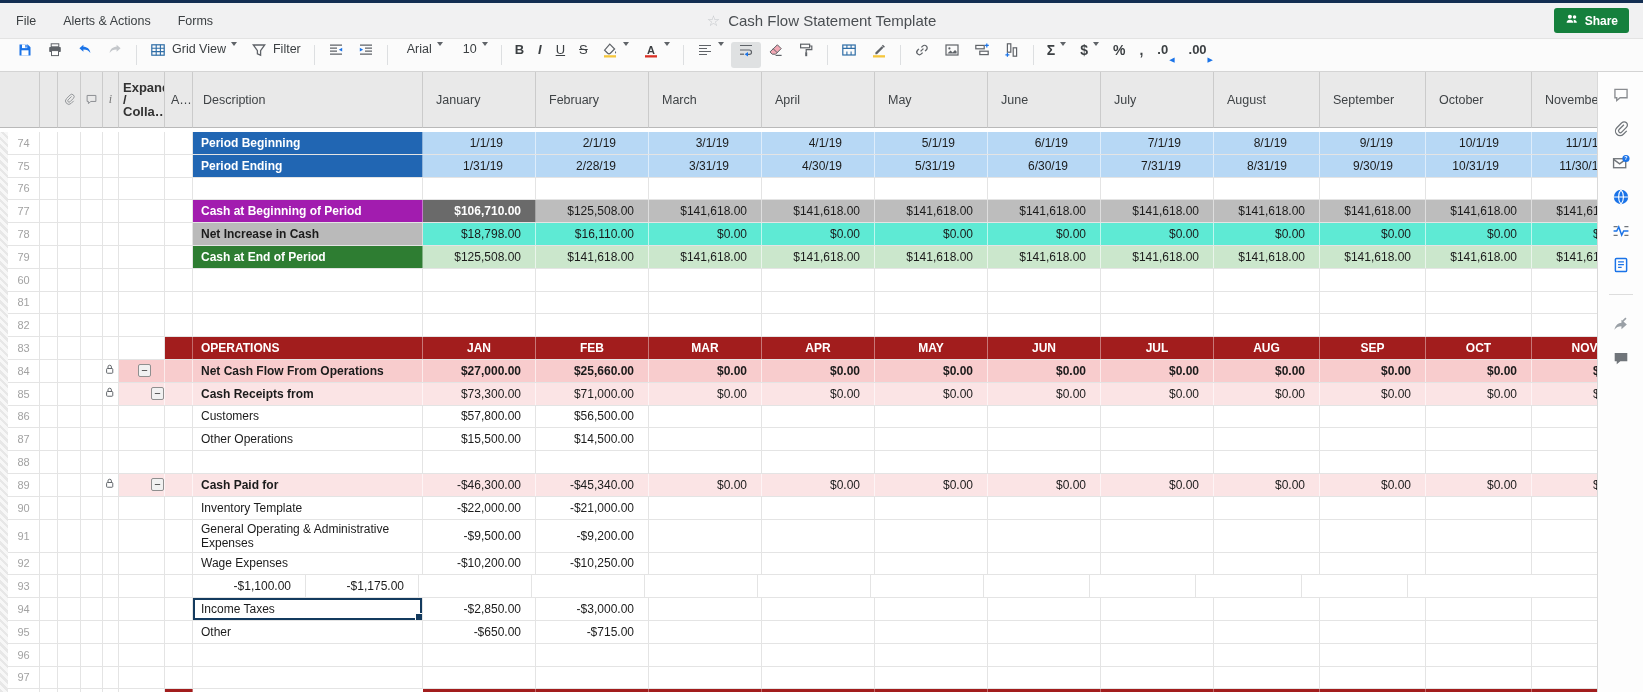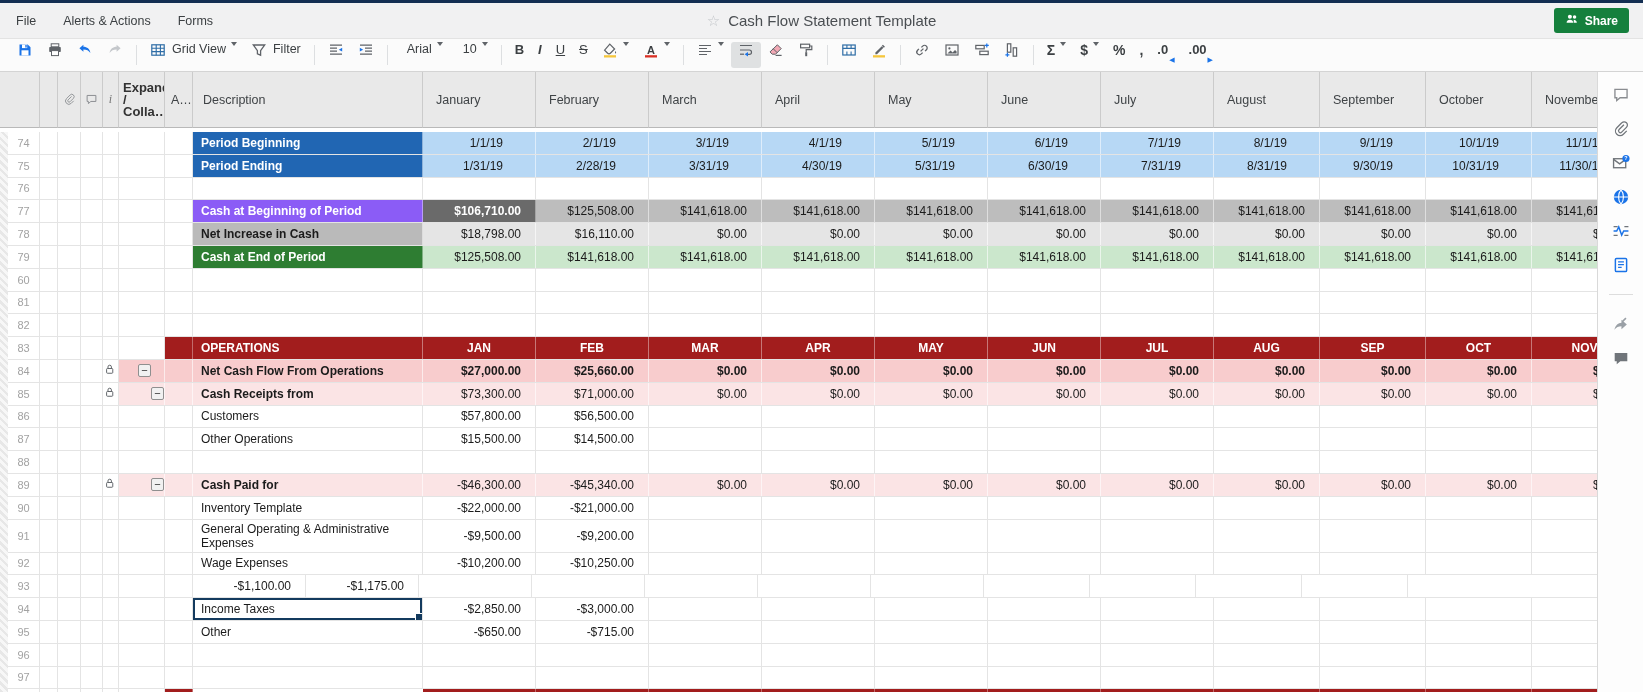--- a/index.html
+++ b/index.html
@@ -66,25 +66,25 @@
   .colb { width:18px; } .clipc { width:23px; justify-content:center; }
   .commc { width:22px; justify-content:center; } .infoc { width:16px; justify-content:center; }
   .expandc { width:46px; } .colA { width:28px; }
   .desc { width:230px; padding:2px 8px; line-height:14px; white-space:normal; }
   .m { justify-content:flex-end; padding-right:14px; }
   .w113 { width:113px; } .w106 { width:106px; }
 
   
   .lblBlue { background:#2166B3; color:#fff; font-weight:bold; border-right-color:rgba(255,255,255,.5); }
   .valBlue { background:#B7D8F5; padding-right:32px; border-right-color:rgba(255,255,255,.55); }
-  .lblDark { background:#8b5cf6; color:#fff; font-weight:bold; border-right-color:rgba(255,255,255,.4); }
+  .lblDark { background:#a21caf; color:#fff; font-weight:bold; border-right-color:rgba(255,255,255,.4); }
   .valDark { background:#6A6A6A; color:#fff; font-weight:bold; border-right-color:rgba(255,255,255,.4); }
   .valMid  { background:#BDBDBD; border-right-color:rgba(255,255,255,.5); }
   .lblGray { background:#BABABA; font-weight:bold; border-right-color:rgba(255,255,255,.5); }
-  .valLight{ background:#e5e5e5; border-right-color:rgba(255,255,255,.6); }
+  .valLight{ background:#5eead4; border-right-color:rgba(255,255,255,.6); }
   .lblGreen{ background:#2E7D32; color:#fff; font-weight:bold; border-right-color:rgba(255,255,255,.4); }
   .valGreen{ background:#CBE7CC; border-right-color:rgba(255,255,255,.6); }
   .lblRed  { background:#A21D1D; color:#fff; font-weight:bold; border-right-color:rgba(255,255,255,.4); }
   .hdrRed  { background:#A21D1D; color:#fff; font-weight:bold; justify-content:center; padding:0;
              border-right-color:rgba(255,255,255,.4); }
   .redbg   { background:#A21D1D; border-right-color:rgba(255,255,255,.35); }
   .lblPink { background:#F8CCCD; font-weight:bold; border-right-color:rgba(255,255,255,.6); }
   .valPink { background:#F8CCCD; font-weight:bold; border-right-color:rgba(255,255,255,.6); }
   .lblPinkLt{ background:#FBE4E5; font-weight:bold; border-right-color:rgba(255,255,255,.6); }
   .valPinkLt{ background:#FBE4E5; border-right-color:rgba(255,255,255,.6); }

